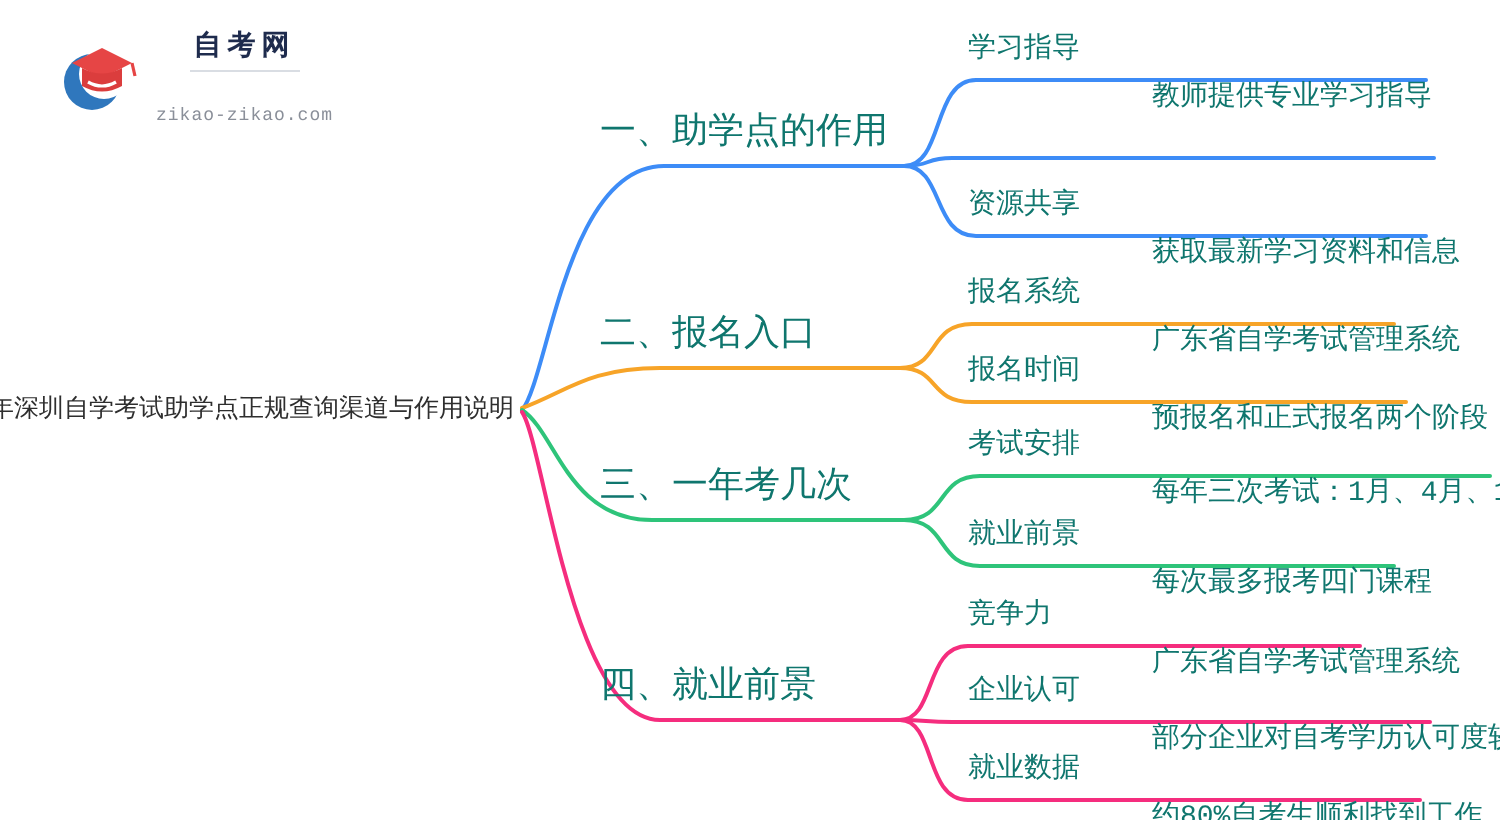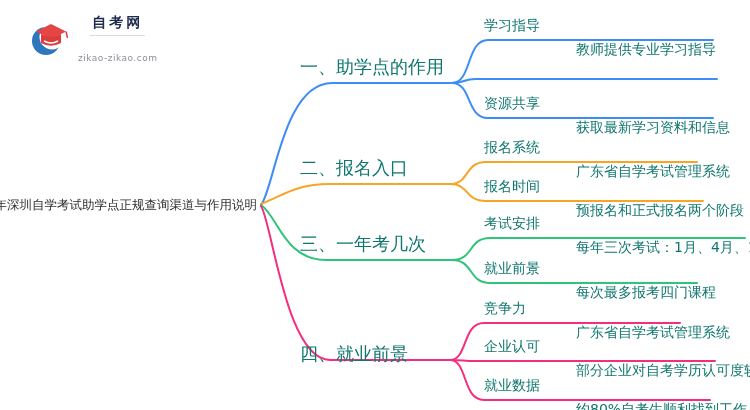--- a/index.html
+++ b/index.html
@@ -1,21 +1,21 @@
 <!DOCTYPE html>
 <html><head>
 <meta charset="utf-8">
 <style>
   html,body{margin:0;padding:0;}
   body{
     width:750px;height:410px;overflow:hidden;background:#ffffff;
     font-family:"DejaVu Sans","Liberation Sans",sans-serif;
     position:relative;
   }
-  .canvas{position:absolute;inset:0;width:750px;height:410px;}
+  .canvas{position:absolute;inset:0;width:750px;height:410px;font-family:Liberation Mono, monospace;}
   svg.links{position:absolute;left:0;top:0;pointer-events:none;}
 
   
   .logo{position:absolute;left:30px;top:14px;display:flex;align-items:center;gap:8px;}
   .logo-icon{width:40px;height:42px;position:relative;}
   .logo-text{display:flex;flex-direction:column;align-items:center;}
   .site-name{font-size:14px;font-weight:bold;color:#1e2b4d;letter-spacing:3px;
              padding:0 2px 3px 2px;border-bottom:1px solid #d9dde3;}
   .site-url{font-size:9px;color:#8a8f99;margin-top:17px;letter-spacing:.5px;}
 
@@ -84,21 +84,21 @@
       <div class="site-name">自考网</div>
       <div class="site-url">zikao-zikao.com</div>
     </div>
   </div>
 
   <div class="central">2025年深圳自学考试助学点正规查询渠道与作用说明</div>
 
   <div class="blabel" style="top:57px">一、助学点的作用</div>
   <div class="blabel" style="top:158px">二、报名入口</div>
   <div class="blabel" style="top:234px">三、一年考几次</div>
-  <div class="blabel" style="top:344px">四、就业前景</div>
+  <div class="blabel" style="top:334px">四、就业前景</div>
 
   <div class="subrow" style="top:16px">
     <span class="k">学习指导</span>
     <span class="v">教师提供专业学习指导</span>
   </div>
   <div class="subrow" style="top:94px">
     <span class="k">资源共享</span>
     <span class="v">获取最新学习资料和信息</span>
   </div>
 

